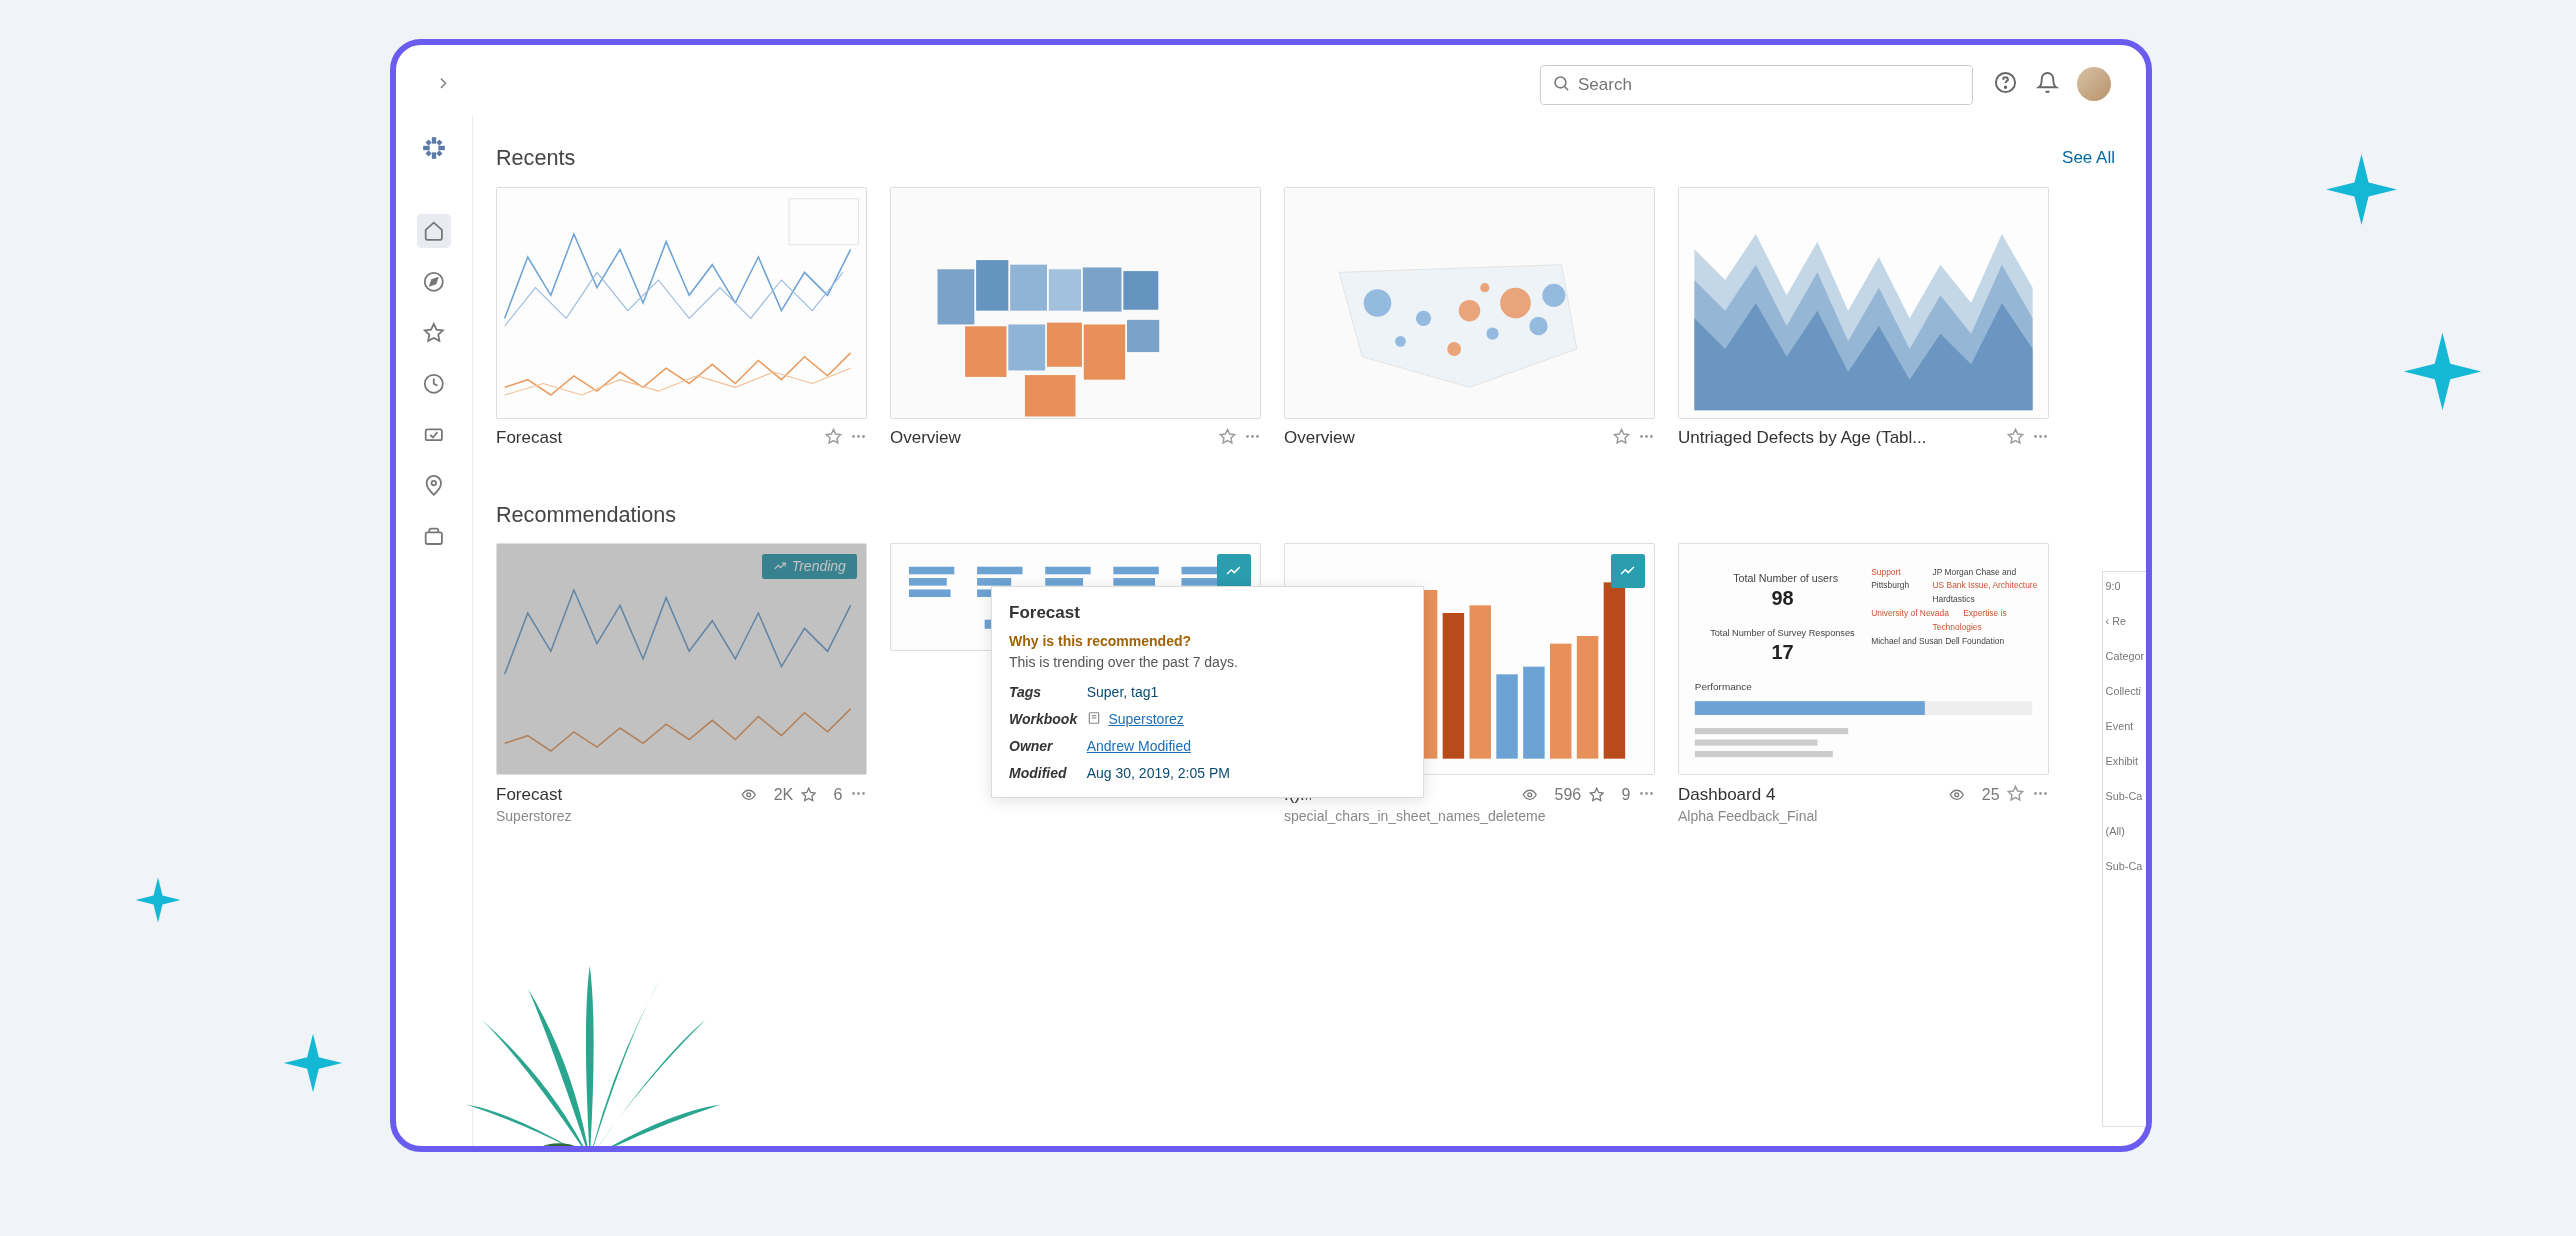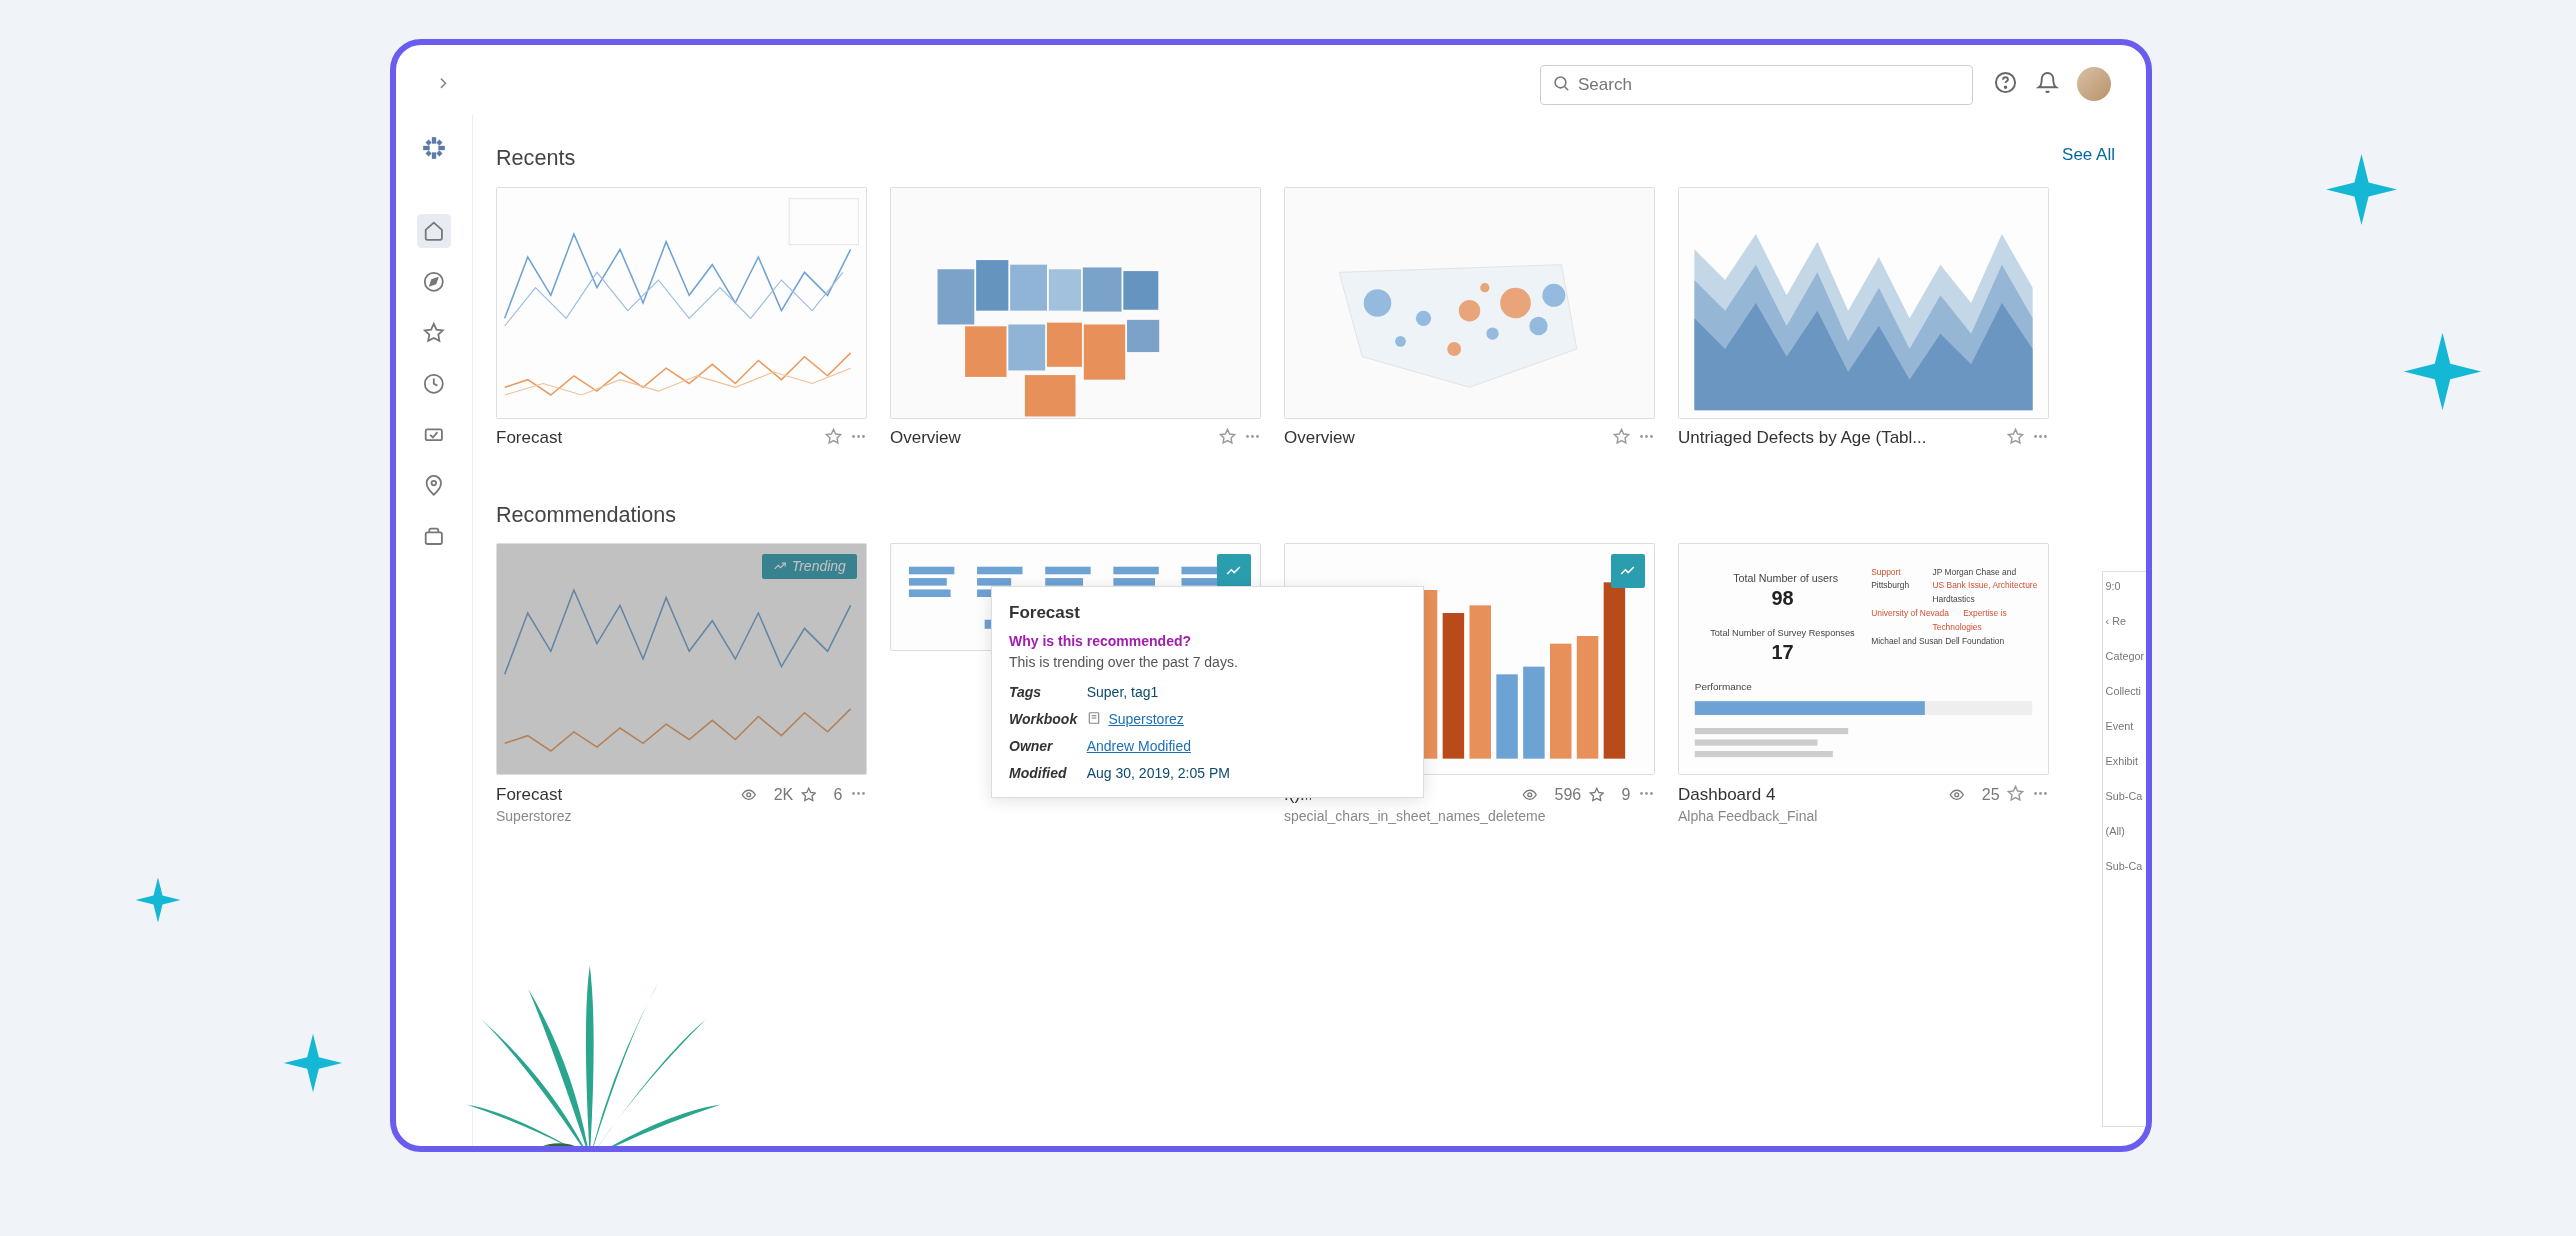--- a/index.html
+++ b/index.html
@@ -117,20 +117,21 @@
   .main {
     position: absolute;
     left: 100px;
     right: 0;
     top: 100px;
     bottom: 0;
     overflow: hidden;
   }
   .section-header {
     display: flex;
+    align-items: center;
     justify-content: space-between;
     padding-right: 31px;
     margin-bottom: 15.5px;
   }
   .section-title {
     font-size: 21.6px;
     color: #444;
     font-weight: 400;
   }
   .see-all {
@@ -229,21 +230,21 @@
   }
   .popover .p-title {
     font-size: 17px;
     font-weight: 600;
     color: #333;
     margin-bottom: 10.8px;
   }
   .popover .p-sub {
     font-size: 14px;
     font-weight: 700;
-    color: #a21caf;
+    color: #a16207;
     margin-bottom: 4.6px;
   }
   .popover .p-desc {
     font-size: 14px;
     color: #555;
     margin-bottom: 14px;
   }
   .popover .p-row {
     font-size: 14px;
     color: #333;

